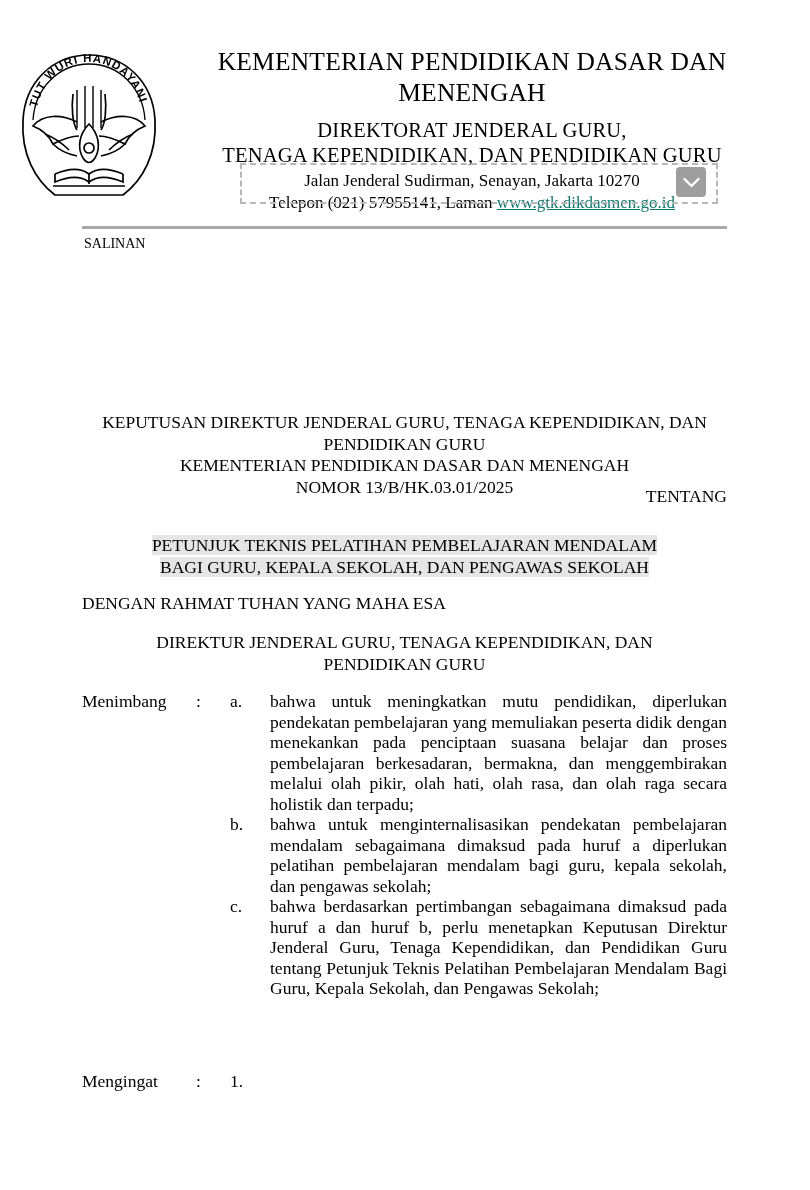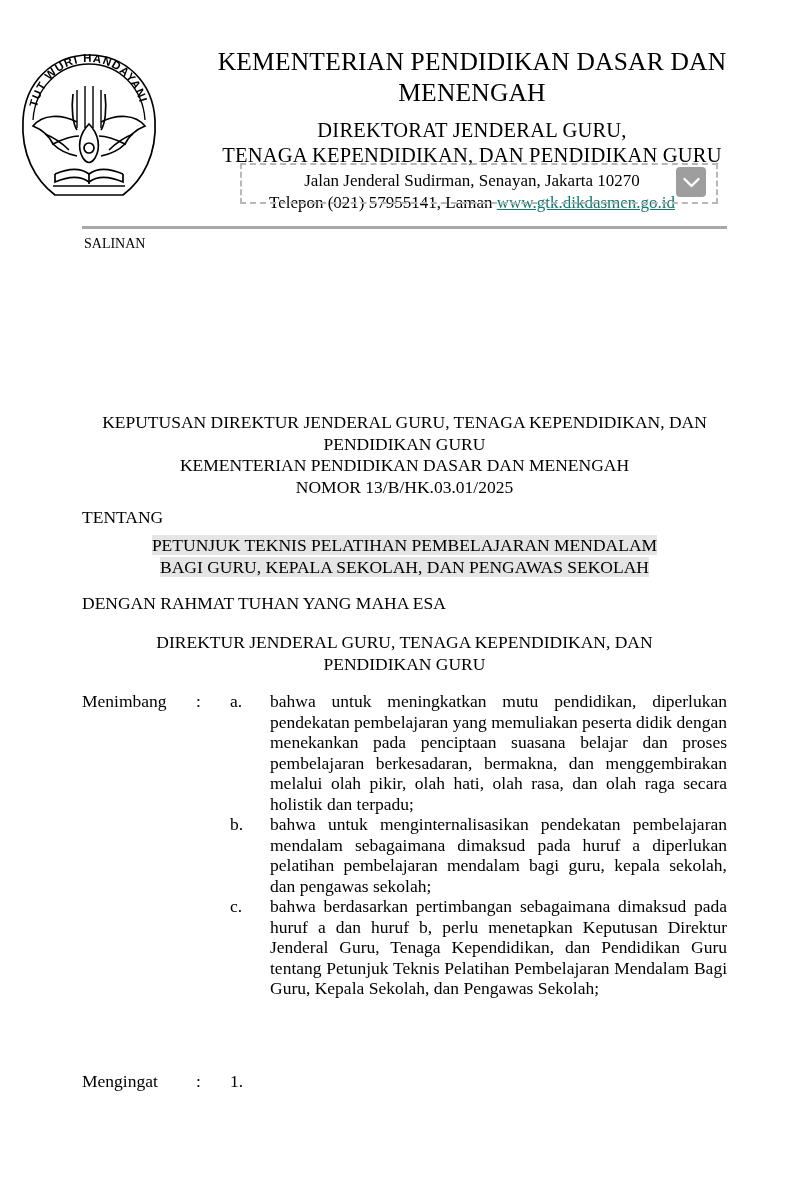--- a/index.html
+++ b/index.html
@@ -126,23 +126,23 @@
     width: 645px;
     text-align: center;
     font-size: 17.5px;
     line-height: 21.5px;
   }
   .decree-block .ln { white-space: pre-line; }
 
   .tentang {
     position: absolute;
     left: 82px;
-    top: 507px;
-    width: 645px;
-    text-align: left;
+    top: 486px;
+    width: 645px;
+    text-align: right;
     font-size: 17.5px;
     line-height: 21.5px;
   }
 
   .subject {
     position: absolute;
     left: 82px;
     top: 534px;
     width: 645px;
     text-align: center;

